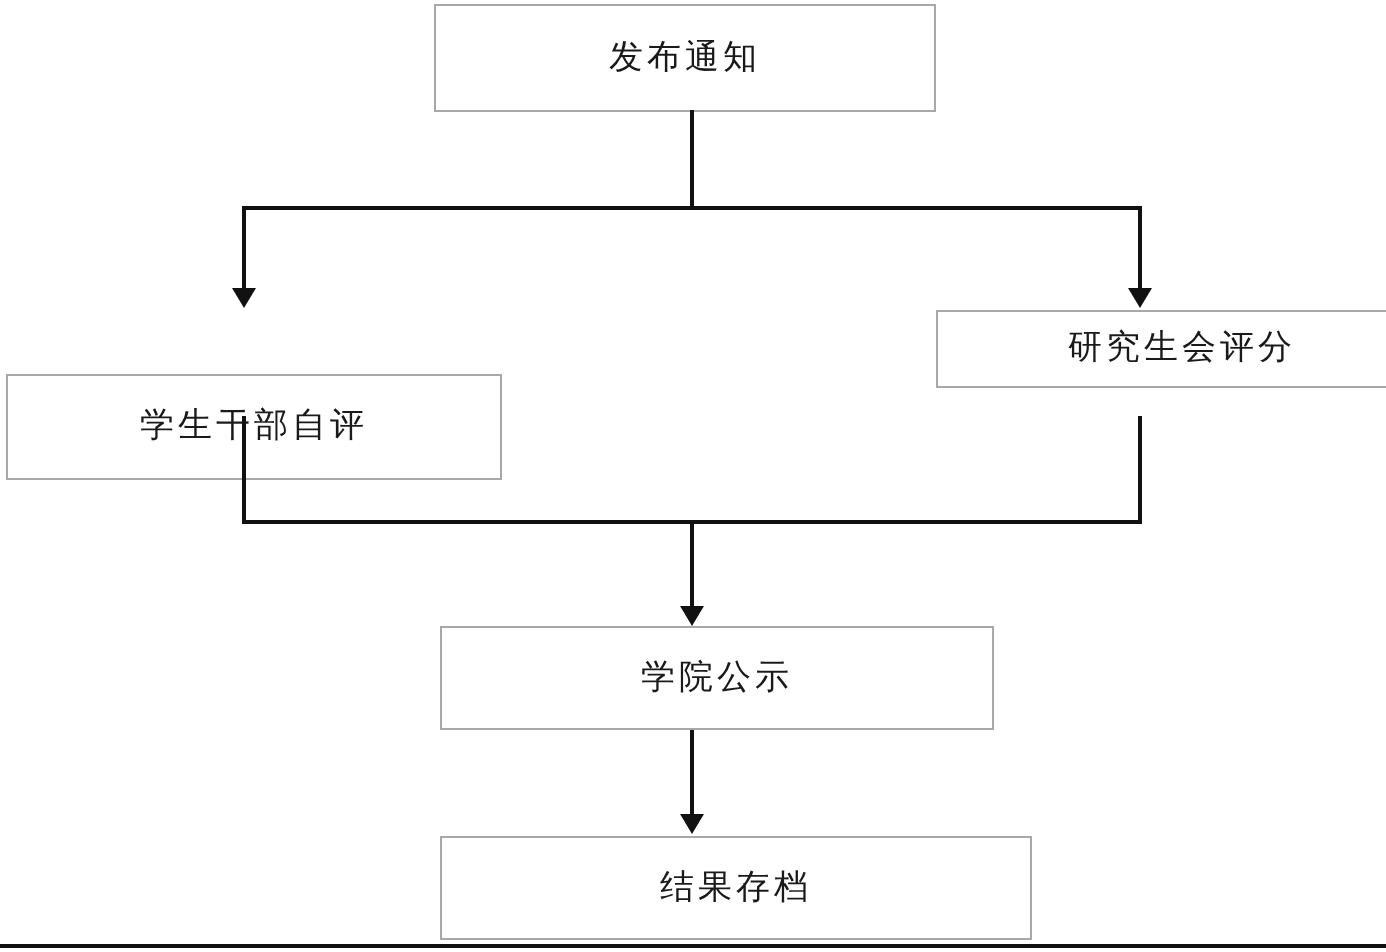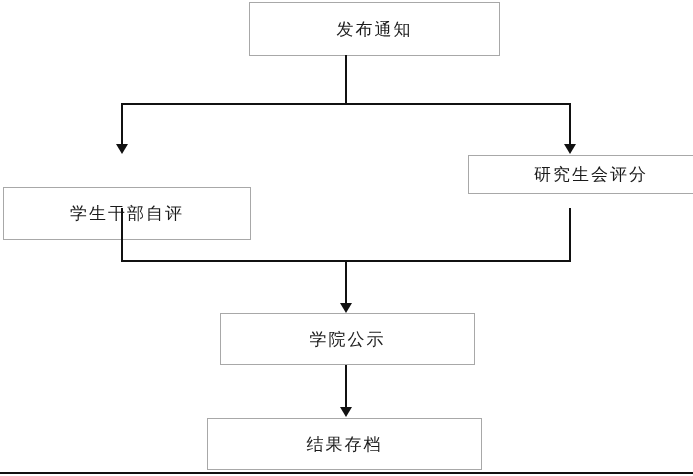--- a/index.html
+++ b/index.html
@@ -29,25 +29,25 @@
   }
   .node-label {
     font-family: "DejaVu Serif", serif;
     font-size: 17px;
     line-height: 1;
     color: #1a1a1a;
     letter-spacing: 2px;
     white-space: nowrap;
     text-align: center;
   }
-  #node-publish  { left: 217px; top: 2px;   width: 251px; height: 54px; margin-left: 32px; }
+  #node-publish  { left: 217px; top: 2px;   width: 251px; height: 54px; }
   #node-self     { left: 3px;   top: 155px; width: 248px; height: 53px; margin-top: 32px; }
   #node-council  { left: 468px; top: 155px; width: 246px; height: 39px; }
-  #node-publicity{ left: 220px; top: 313px; width: 255px; height: 52px; justify-content: center; }
-  #node-archive  { left: 207px; top: 418px; width: 275px; height: 52px; }
+  #node-publicity{ left: 220px; top: 313px; width: 277px; height: 52px; justify-content: center; }
+  #node-archive  { left: 220px; top: 418px; width: 296px; height: 52px; }
 
   
   .vline {
     position: absolute;
     width: 2px;
     background: #111111;
   }
   .hline {
     position: absolute;
     height: 2px;

